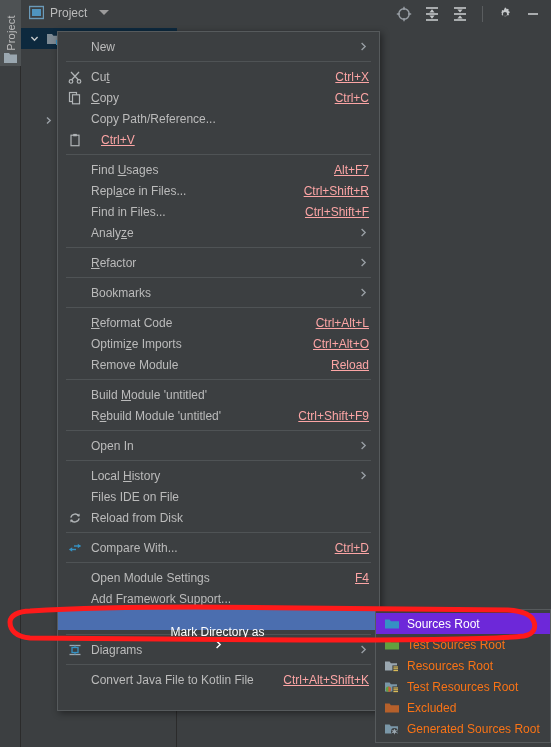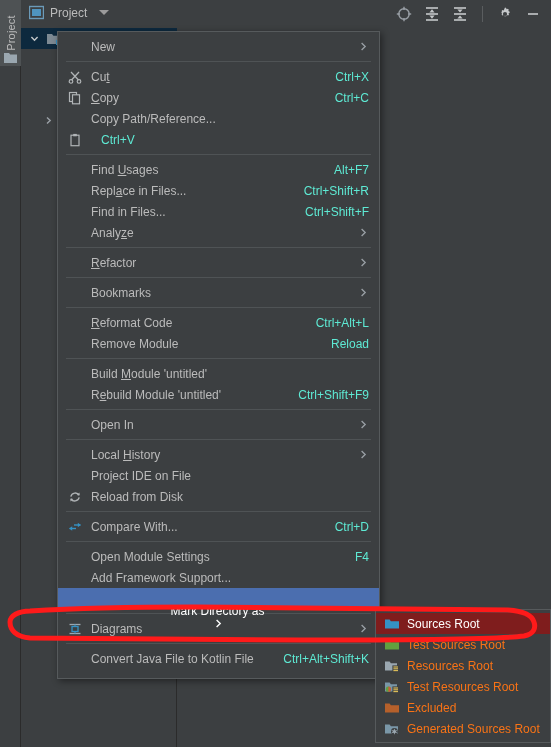--- a/index.html
+++ b/index.html
@@ -91,42 +91,42 @@
   }
   .tree-icon { width: 16px; height: 16px; flex: 0 0 16px; }
 
   
   .menu {
     position: absolute;
     left: 57px; top: 31px;
     width: 323px;
     background: #3c3f41;
     border: 1px solid #565a5c;
-    padding: 4px 0 9px 0;
+    padding: 4px 0 20px 0;
     box-shadow: 2px 2px 7px rgba(0,0,0,.45);
   }
   .mi {
     position: relative;
     display: flex; align-items: center;
     height: 21px;
     padding: 0 10px 0 0;
     font-size: 12px;
     color: #bbbbbb;
     white-space: nowrap;
   }
   .mi.selected { background: #4b6eaf; color: #ffffff; flex-direction: column; }
   .mi-icon {
     width: 16px; height: 16px;
     flex: 0 0 16px;
     margin-left: 9px;
     display: flex; align-items: center; justify-content: center;
   }
   .mi-label { flex: 1 1 auto; margin-left: 8px; }
   .mi-label u { text-decoration: underline; }
-  .mi-accel { color: #5eead4; font-size: 12px; margin-left: 18px; }
+  .mi-accel { color: #fca5a5; font-size: 12px; margin-left: 18px; text-decoration: underline; }
   .mi-arrow {
     width: 11px; height: 11px;
     flex: 0 0 11px;
     margin-left: 10px;
   }
   .msep {
     height: 1px;
     background: #4f5355;
     margin: 4px 8px 4px 8px;
   }
@@ -140,21 +140,21 @@
     border: 1px solid #565a5c;
     padding: 3px 0;
   }
   .sub-mi {
     display: flex; align-items: center;
     height: 21px;
     font-size: 12px;
     color: #f97316;
     white-space: nowrap;
   }
-  .sub-mi.selected { background: #7f1d1d; color: #ffffff; }
+  .sub-mi.selected { background: #6d28d9; color: #ffffff; }
   .sub-icon {
     width: 16px; height: 16px;
     flex: 0 0 16px;
     margin-left: 8px;
   }
   .sub-label { margin-left: 7px; }
 
   
   .annot {
     position: absolute;
@@ -356,20 +356,25 @@
     </div>
     <div class="msep"></div>
 
     <div class="mi">
       <span class="mi-icon"></span>
       <span class="mi-label"><u>R</u>eformat Code</span>
       <span class="mi-accel">Ctrl+Alt+L</span>
     </div>
     <div class="mi">
       <span class="mi-icon"></span>
+      <span class="mi-label">Optimi<u>z</u>e Imports</span>
+      <span class="mi-accel">Ctrl+Alt+O</span>
+    </div>
+    <div class="mi">
+      <span class="mi-icon"></span>
       <span class="mi-label">Remove Module</span>
       <span class="mi-accel">Reload</span>
     </div>
     <div class="msep"></div>
 
     <div class="mi">
       <span class="mi-icon"></span>
       <span class="mi-label">Build <u>M</u>odule 'untitled'</span>
     </div>
     <div class="mi">
@@ -390,21 +395,21 @@
 
     <div class="mi">
       <span class="mi-icon"></span>
       <span class="mi-label">Local <u>H</u>istory</span>
       <svg class="mi-arrow" viewBox="0 0 11 11">
           <path d="M3.6 2 L7.2 5.5 L3.6 9" fill="none" stroke="#9aa0a6" stroke-width="1.3"></path>
         </svg>
     </div>
     <div class="mi">
       <span class="mi-icon"></span>
-      <span class="mi-label">Project IDE on File</span>
+      <span class="mi-label">Files IDE on File</span>
     </div>
     <div class="mi">
       <span class="mi-icon">
         <svg width="14" height="14" viewBox="0 0 14 14">
           <path d="M11.2 5.2A4.6 4.6 0 0 0 2.8 6.6" fill="none" stroke="#b0b4b6" stroke-width="1.3"></path>
           <path d="M2.8 8.8a4.6 4.6 0 0 0 8.4-1.4" fill="none" stroke="#b0b4b6" stroke-width="1.3"></path>
           <path d="M11.6 2.6 L11.4 5.6 L8.6 5.1 Z" fill="#b0b4b6"></path>
           <path d="M2.4 11.4 L2.6 8.4 L5.4 8.9 Z" fill="#b0b4b6"></path>
         </svg>
       </span>

